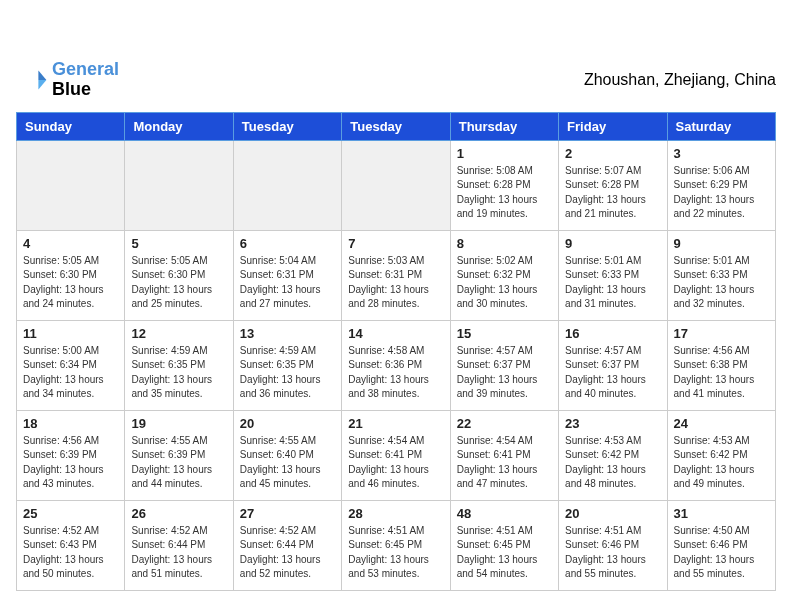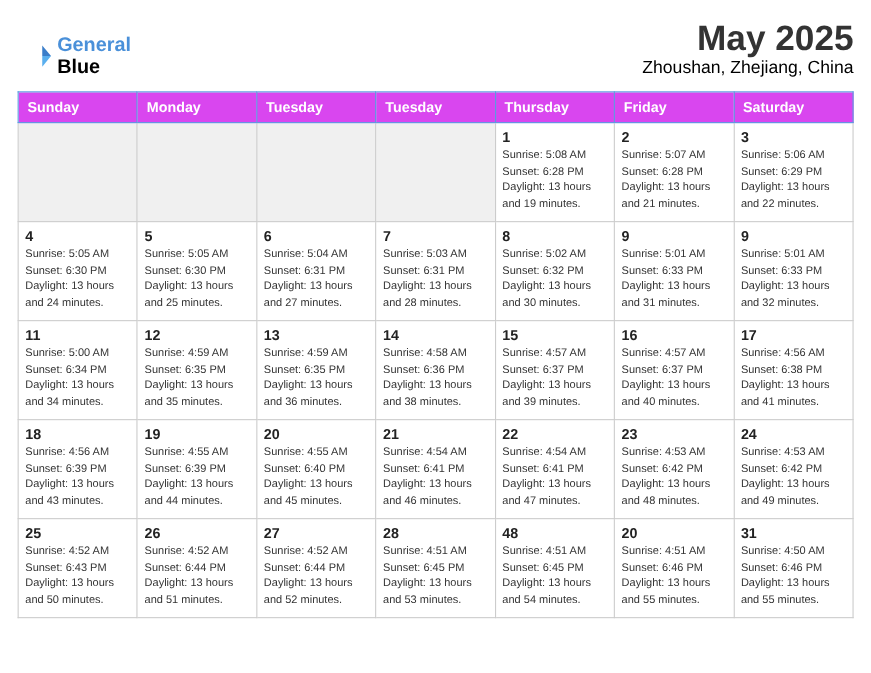--- a/index.html
+++ b/index.html
@@ -6,22 +6,23 @@
     body {
       font-family: Arial, sans-serif;
       background: #fff;
       width: 792px;
       min-height: 612px;
       padding: 16px;
     }
     .header {
       display: flex;
       justify-content: space-between;
-      align-items: flex-end;
+      align-items: center;
       margin-bottom: 12px;
+      margin-top: 44px;
     }
     .logo {
       display: flex;
       align-items: center;
       gap: 4px;
     }
     .logo-text {
       font-size: 18px;
       font-weight: bold;
       color: #333;
@@ -45,21 +46,21 @@
     .location-title {
       font-size: 16px;
       color: #000000;
     }
     table {
       width: 100%;
       border-collapse: collapse;
       table-layout: fixed;
     }
     th {
-      background-color: #d946ef;
+      background-color: #1d4ed8;
       color: #fff;
       text-align: left;
       padding: 6px 8px;
       font-size: 13px;
       font-weight: bold;
       border: 1px solid #5a9de0;
     }
     td {
       border: 1px solid #ccc;
       vertical-align: top;
@@ -92,21 +93,20 @@
     <svg class="logo-icon" viewBox="0 0 40 40" width="40" height="40">
       <polygon points="28,8 38,20 28,20" fill="#3a7dc9"></polygon>
       <polygon points="28,20 38,20 28,32" fill="#5aafee"></polygon>
     </svg>
     <div class="logo-text">
       <div><span>General</span></div>
       <div style="color:#000000;">Blue</div>
     </div>
   </div>
   <div class="title-block">
-    <div class="month-title">May 2025</div>
     <div class="location-title">Zhoushan, Zhejiang, China</div>
   </div>
 </div>
 
 <table>
   <thead>
     <tr>
     <th>Sunday</th>
         <th>Monday</th>
         <th>Tuesday</th>

